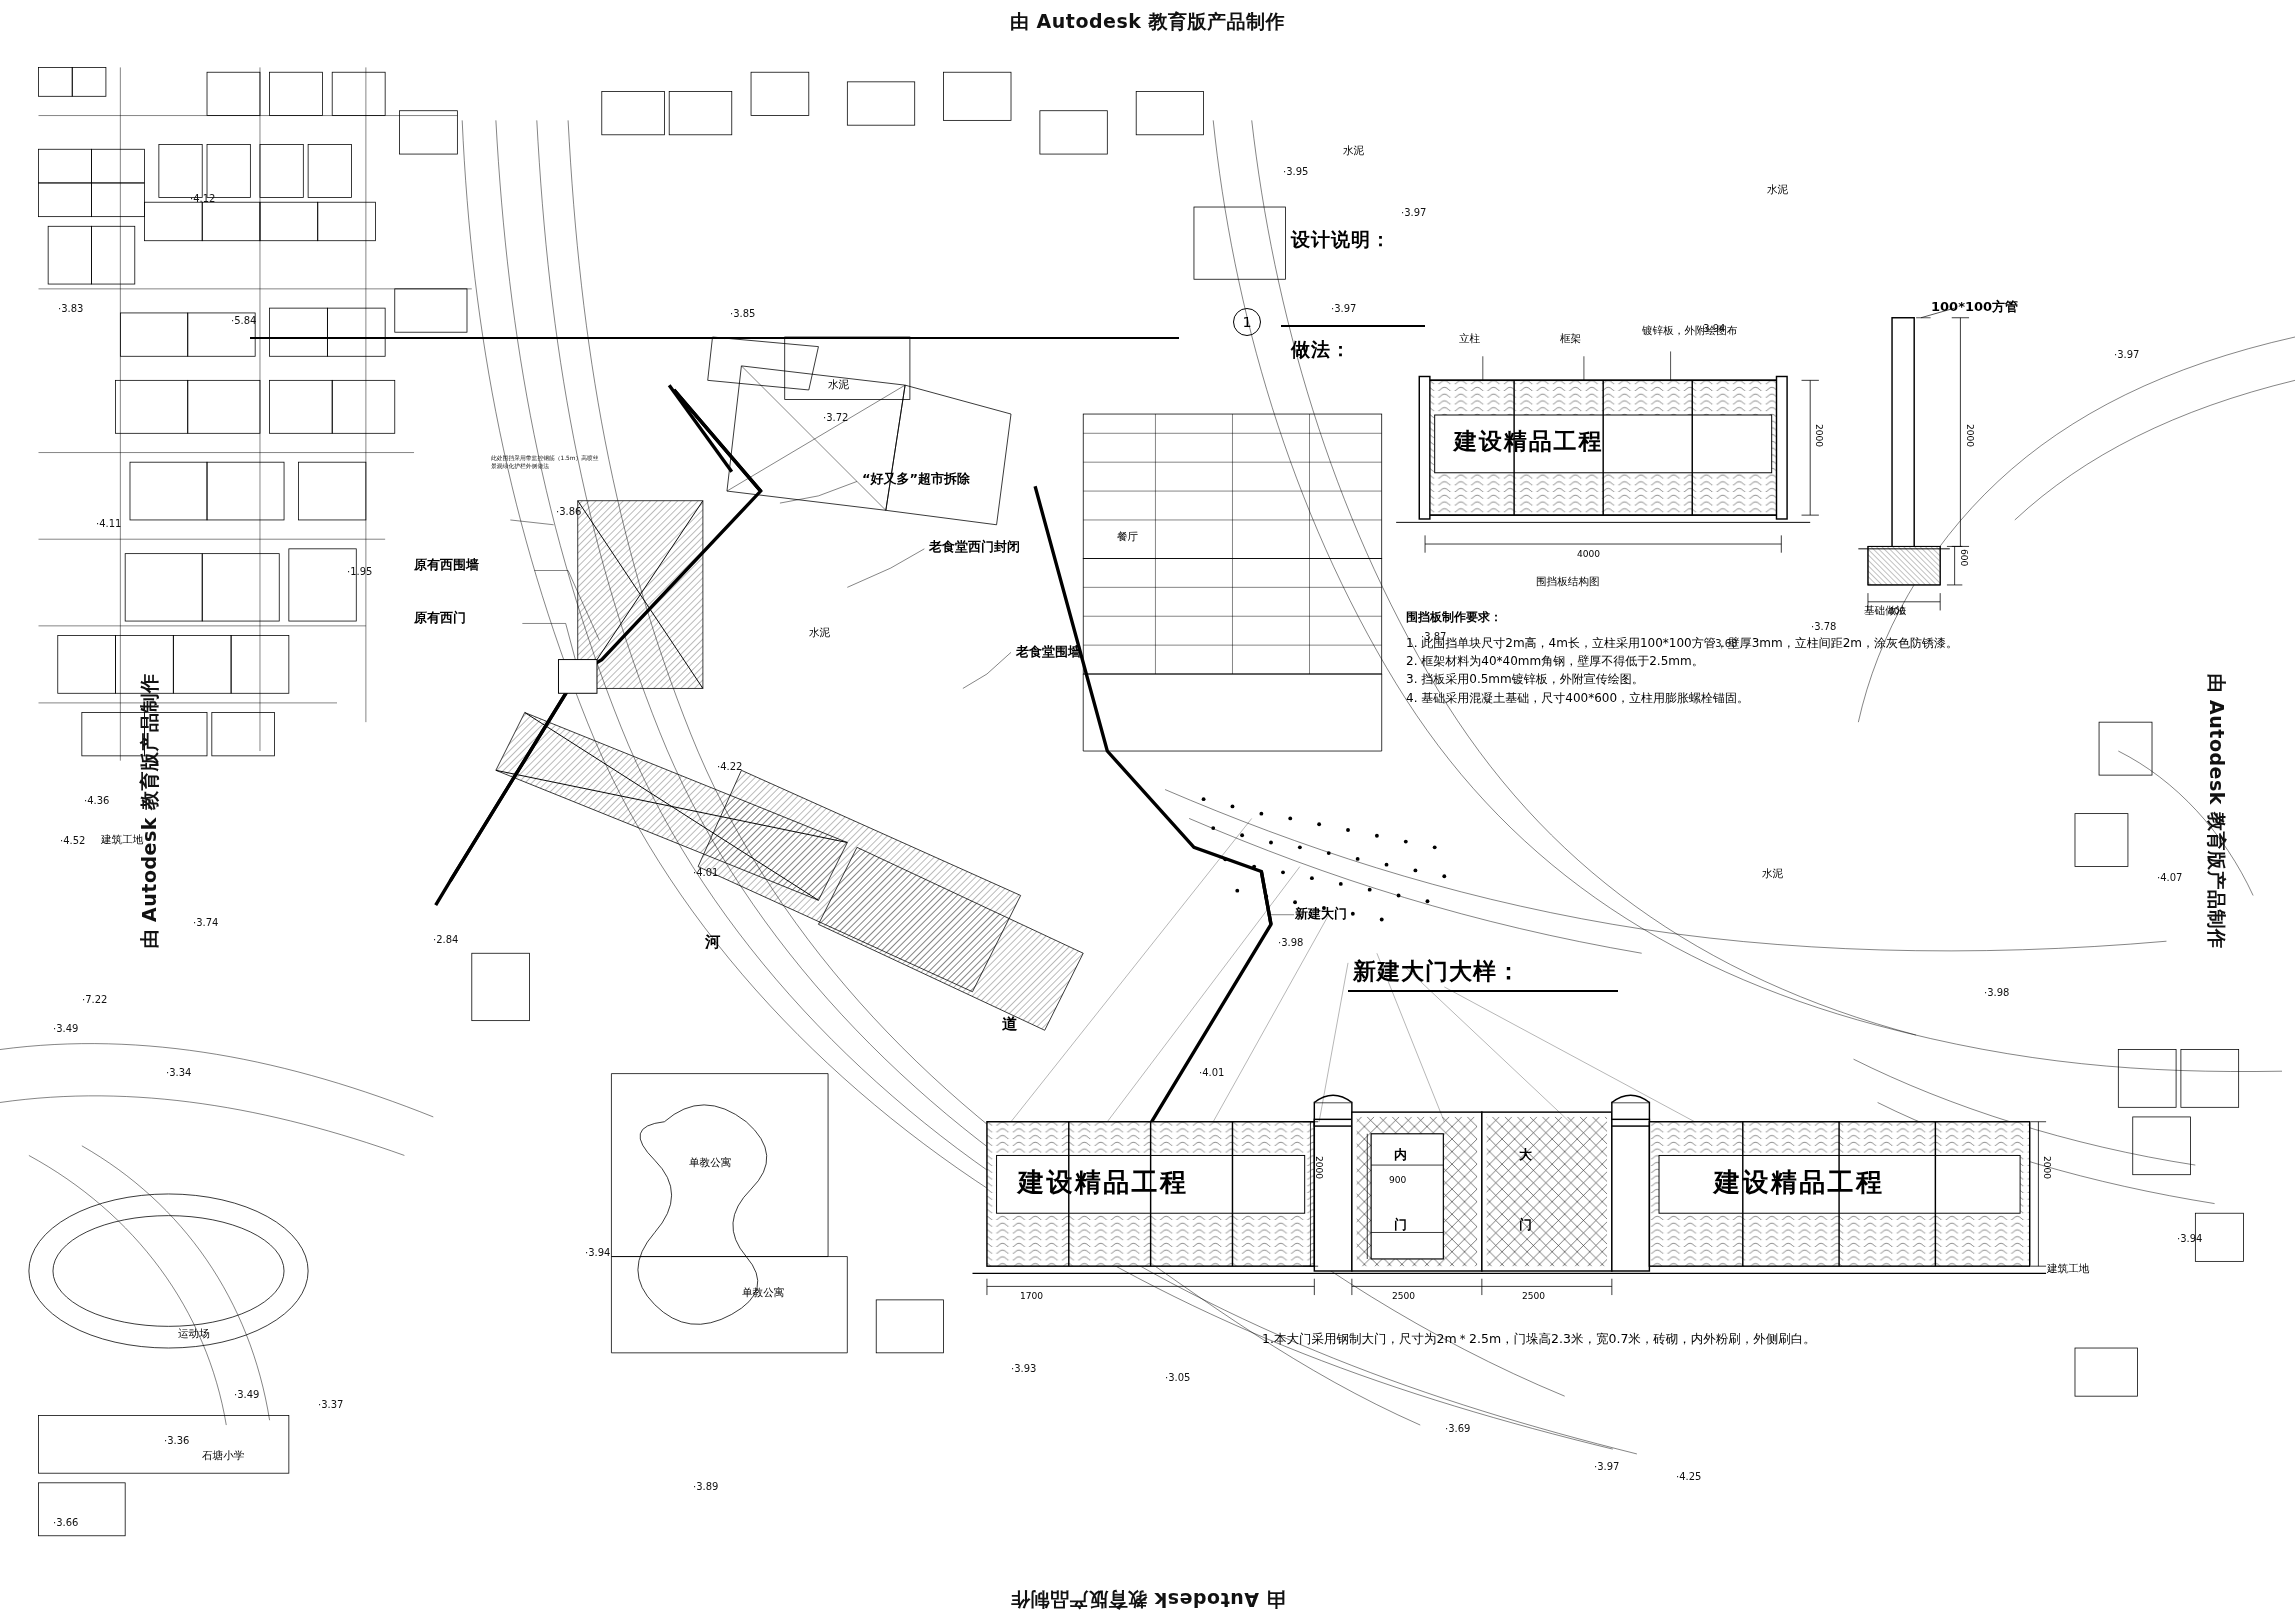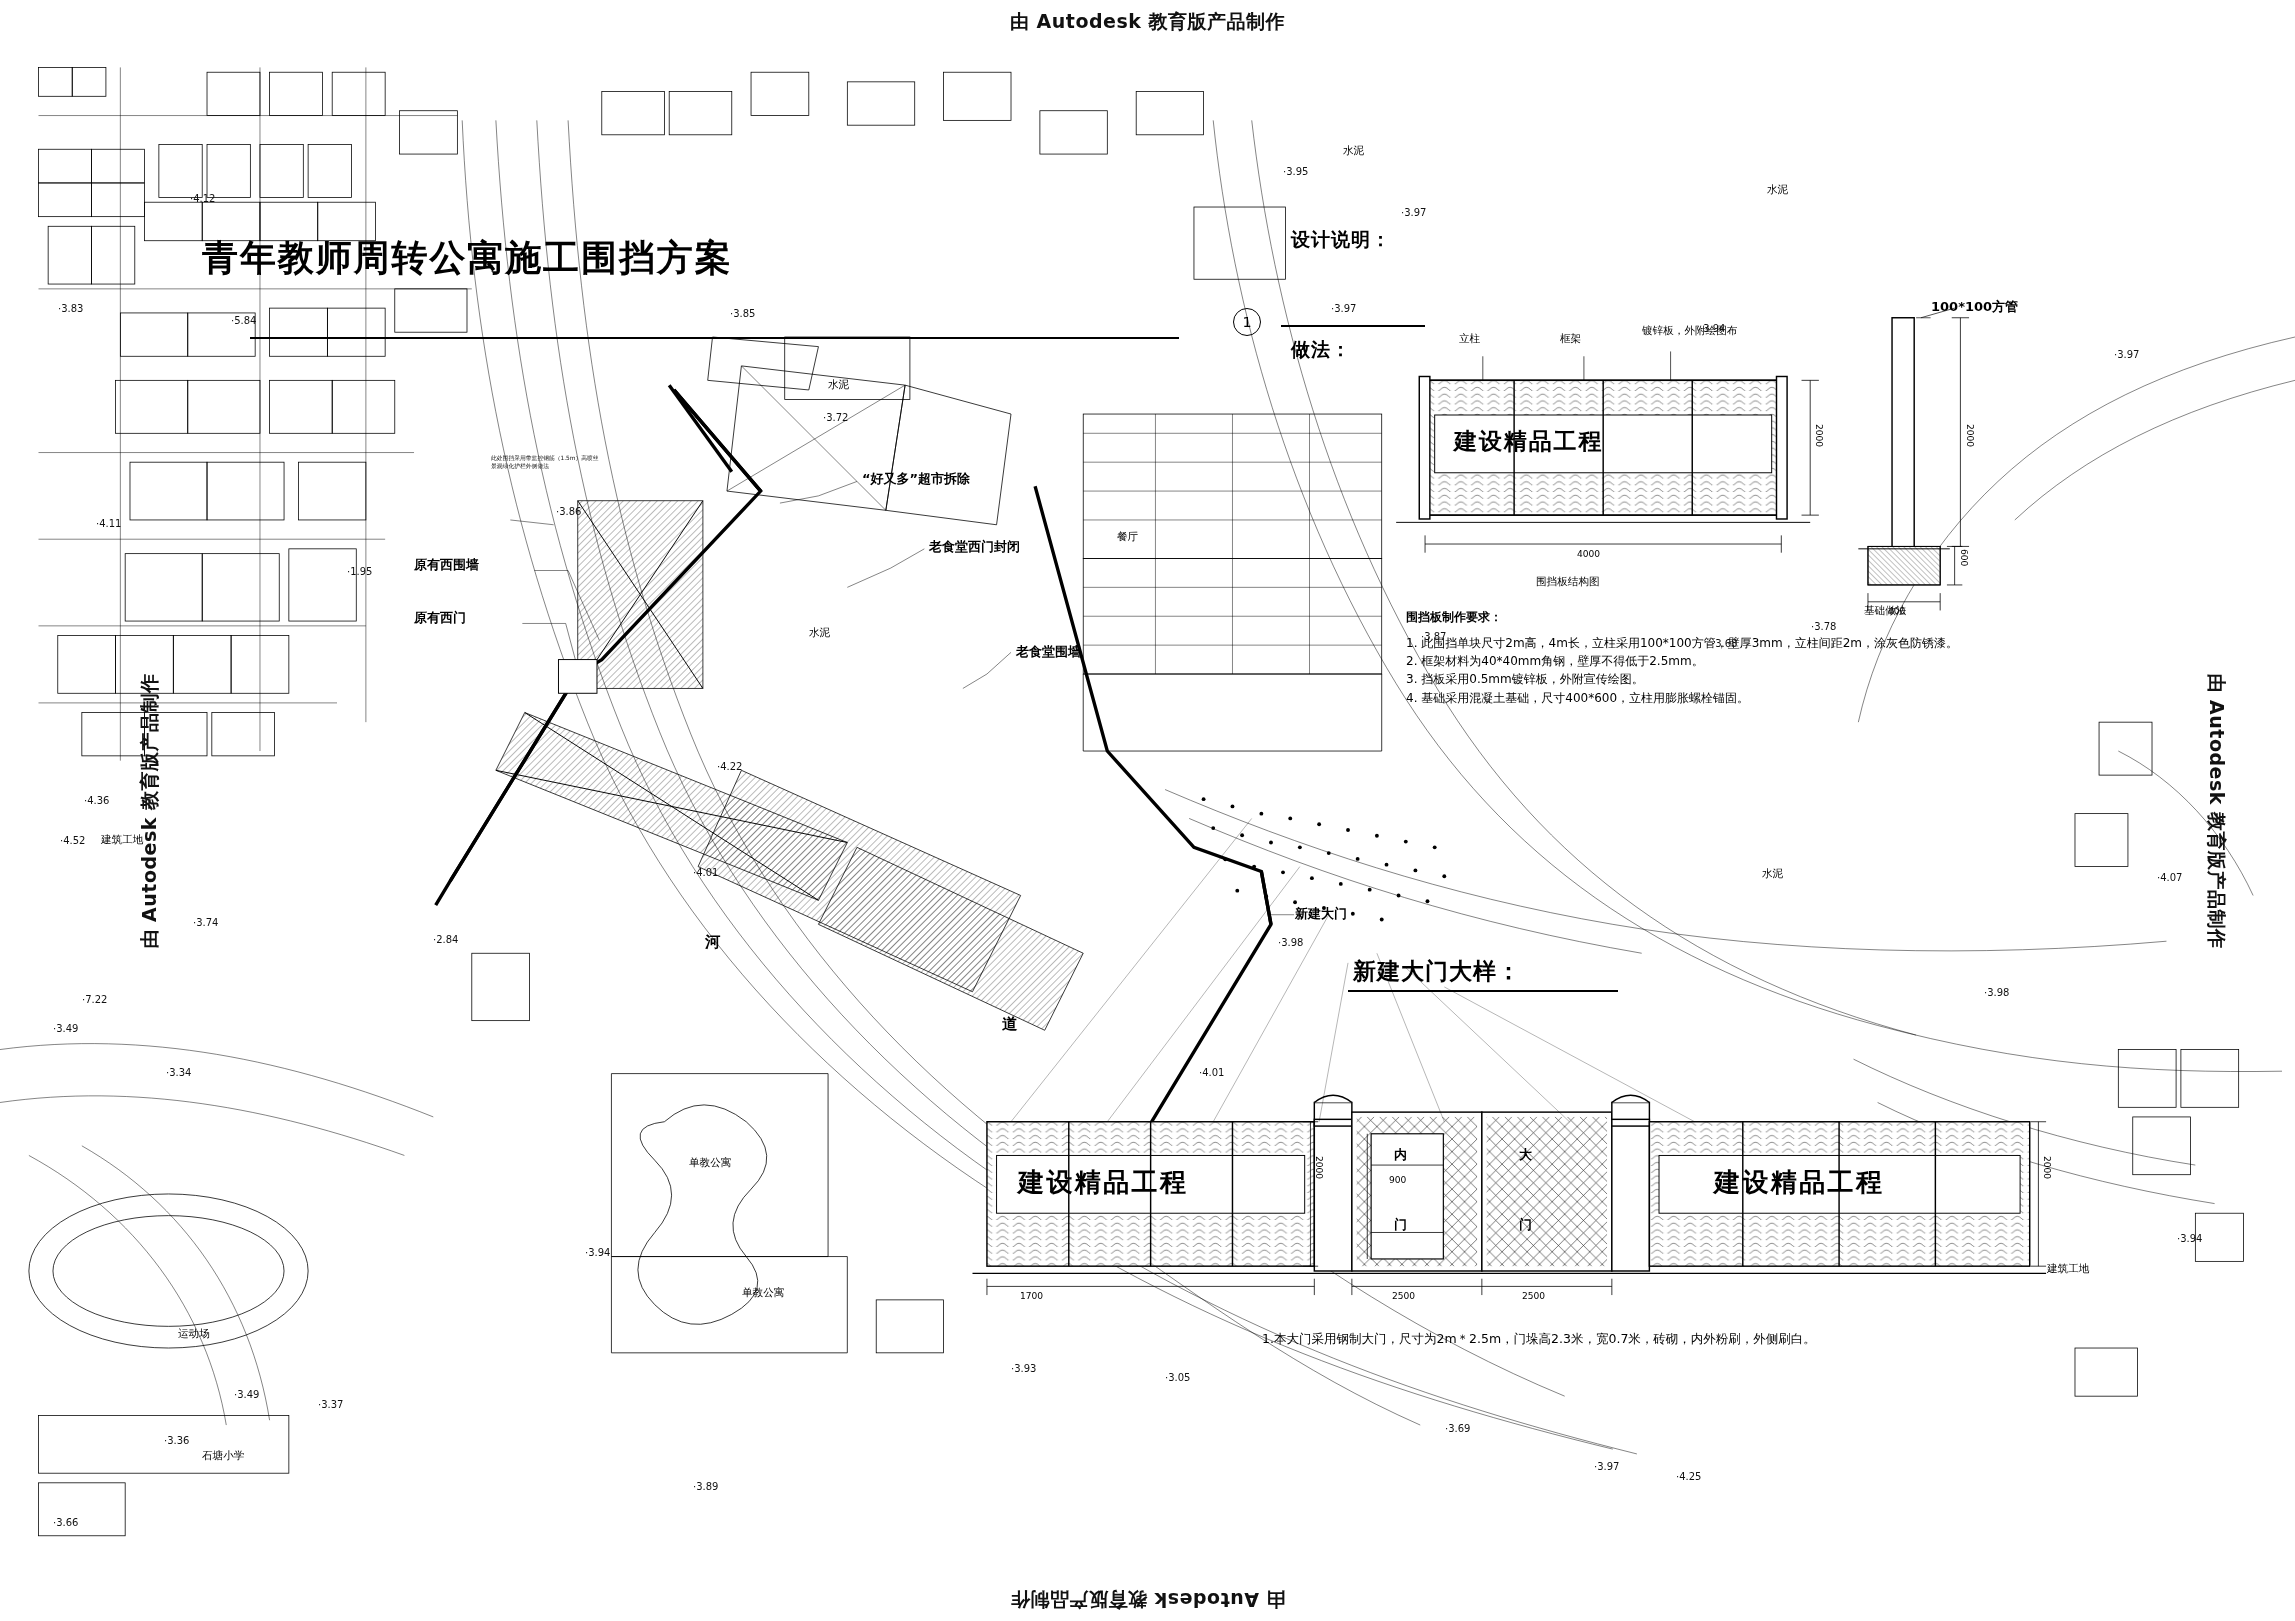--- a/index.html
+++ b/index.html
@@ -408,21 +408,20 @@
       <path d="M3260 2330 L2920 2010"></path>
       <path d="M3520 2330 L3000 2050"></path>
     </g>
   </svg>
 
   <div class="wm wm-top">由 Autodesk 教育版产品制作</div>
   <div class="wm wm-bottom">由 Autodesk 教育版产品制作</div>
   <div class="wm wm-left">由 Autodesk 教育版产品制作</div>
   <div class="wm wm-right">由 Autodesk 教育版产品制作</div>
 
-  <div class="t title" style="left:202px;top:234px;">青年教师周转公寓施工围挡方案</div>
   <div class="title-rule" style="left:250px;top:337px;width:929px;"></div>
 
   <div class="t h2" style="left:1291px;top:227px;">设计说明：</div>
   <div class="circnum" style="left:1233px;top:308px;">1</div>
   <div class="t h2" style="left:1291px;top:337px;">做法：</div>
   <div class="h2-rule" style="left:1281px;top:325px;width:144px;"></div>
 
   <div class="t banner" style="left:1454px;top:426px;">建设精品工程</div>
   <div class="t lbl-sm" style="left:1459px;top:332px;">立柱</div>
   <div class="t lbl-sm" style="left:1560px;top:332px;">框架</div>

